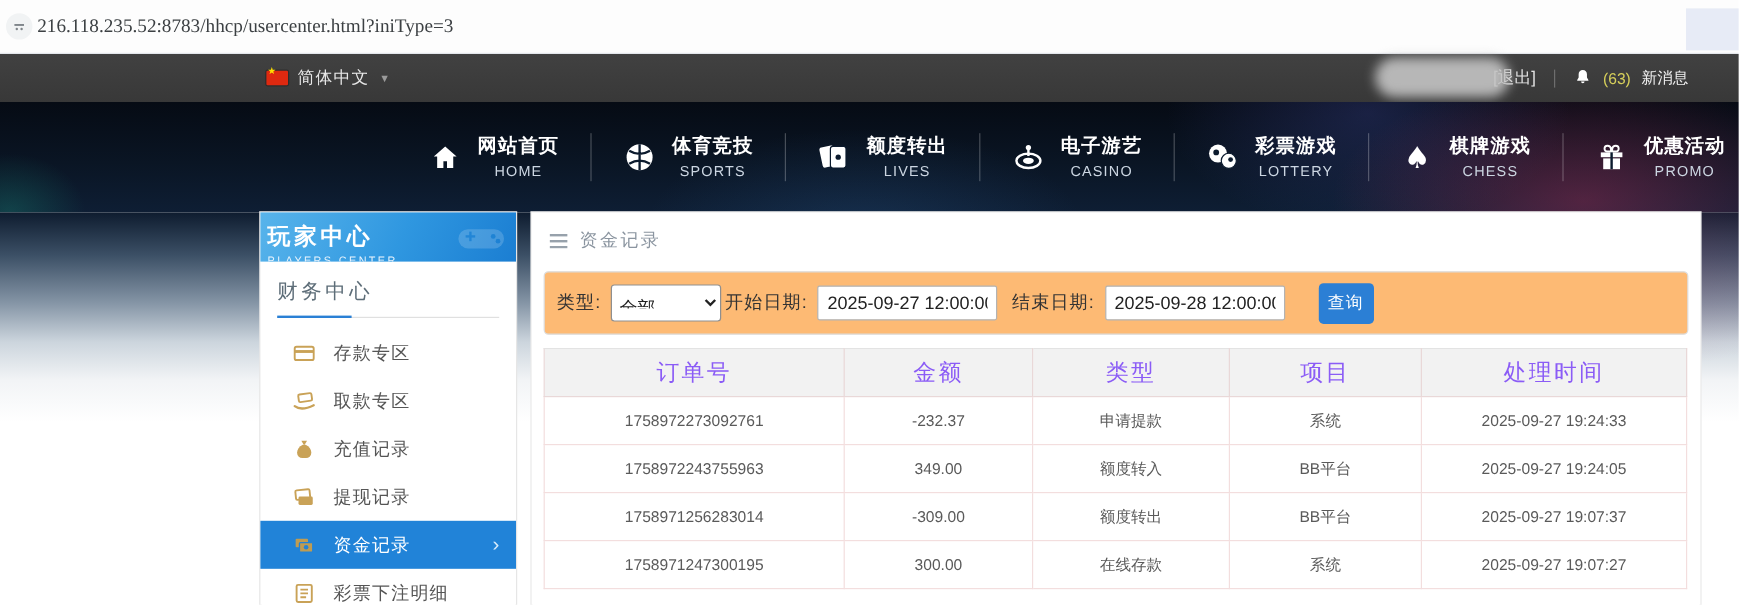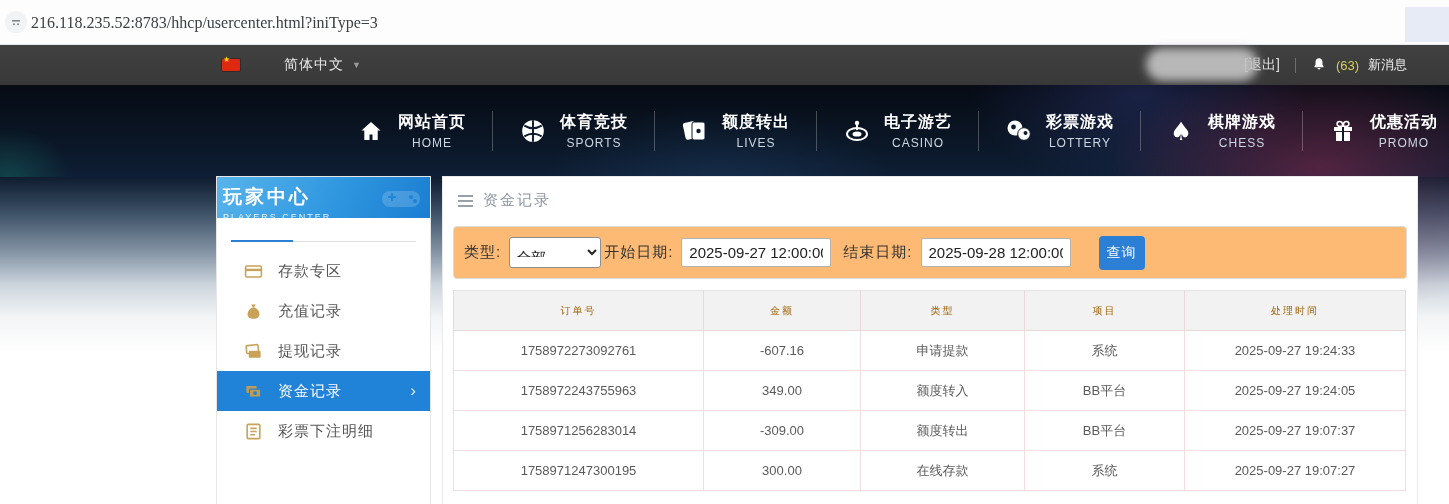--- a/index.html
+++ b/index.html
@@ -10,21 +10,21 @@
   .browser-bar { position:absolute; left:0; top:0; width:1449px; height:45px; background:#fdfdfd; border-bottom:1px solid #e4e7ec;font-family:Liberation Serif, serif; }
   .url-icon { position:absolute; left:5px; top:11px; width:22px; height:22px; border-radius:50%; background:#f1f3f4; display:flex; align-items:center; justify-content:center; }
   .url-text { position:absolute; left:31px; top:0; height:45px; line-height:45px; font-size:16px; color:#3c4043; white-space:nowrap; }
   .browser-right-tint { position:absolute; right:0; top:7px; width:44px; height:35px; background:#e7ebf6; }
 
   
   .top-dark { position:absolute; left:0; top:45px; width:1449px; height:40px; background:linear-gradient(180deg,#414141,#383838); display:flex; align-items:center; }
   .lang-group { display:flex; align-items:center; gap:8px; margin-left:222px; cursor:pointer; }
   .flag { width:18px; height:12px; background:#de2910; position:relative; border-radius:1px; box-shadow:0 0 0 1px rgba(0,0,0,.25); }
   .flag::after { content:"★"; position:absolute; left:1px; top:-4px; color:#ffde00; font-size:8px; }
-  .lang-label { color:#e8e8e8; font-size:14px; letter-spacing:1px;margin-left:36px; }
+  .lang-label { color:#e8e8e8; font-size:14px; letter-spacing:1px; }
   .lang-caret { color:#9a9a9a; font-size:9px; }
   .topbar-right { margin-left:auto; margin-right:42px; display:flex; align-items:center; gap:9px; }
   .logout { color:#e3e3e3; font-size:14px; cursor:pointer; }
   .top-divider { width:1px; height:15px; background:#6e6e6e; margin:0 6px; }
   .bell { width:16px; height:16px; }
   .msg-count { color:#d6cf5a; font-size:13px; }
   .msg-label { color:#f0f0f0; font-size:13px; cursor:pointer; }
   .redaction-blob { position:absolute; left:1146px; top:48px; width:112px; height:33px; background:#c2c2c2; border-radius:17px; filter:blur(5px); opacity:.92; }
 
   
@@ -78,21 +78,21 @@
   .burger { width:15px; height:12px; }
   .burger rect { fill:#97a1ab; }
   .page-title { color:#8b95a0; font-size:15px; letter-spacing:2px; }
   .filter { margin:2px 10px 0; height:53px; border:1px solid #dcdcdc; border-radius:4px; background:#fdba74; display:flex; align-items:center; padding:0 10px; font-size:15px; color:#333; }
   .f-label { letter-spacing:1px; white-space:nowrap; }
   .type-select { width:92px; height:31px; margin:0 3px 0 8px; font-size:15px; color:#222; border:1px solid #8f8f8f; border-radius:3px; background:#fff; padding:10px 2px; font-family:"Liberation Sans", sans-serif; }
   .date-input { width:150px; height:29px; margin:0 12px 0 8px; font-size:15px; color:#222; border:1px solid #b3b3b3; border-radius:2px; padding:0 7px; font-family:"Liberation Sans", sans-serif; }
   .search-btn { width:46px; height:34px; margin-left:16px; background:#2b7fd5; color:#fff; border:none; border-radius:4px; font-size:14px; letter-spacing:1px; cursor:pointer; font-family:"Liberation Sans", sans-serif; }
   .table-wrap { margin:11px 10px 0; }
   table.records { width:952px; border-collapse:collapse; table-layout:fixed; }
-  .records th { height:40px; background:#f2f2f2; font-weight:normal; font-size:10px; color:#a16207; letter-spacing:2px; border:1px solid #e9d8d8; border-top-color:#e3e3e3;font-family:Liberation Mono, monospace; }
+  .records th { height:40px; background:#f2f2f2; font-weight:normal; font-size:19px; color:#8b5cf6; letter-spacing:2px; border:1px solid #e9d8d8; border-top-color:#e3e3e3;font-family:Liberation Mono, monospace; }
   .records td { height:40px; text-align:center; font-size:13px; color:#5a5a5a; border:1px solid #f3dede; background:#fff; }
 </style>
 </head>
 <body>
 
 <div class="stage">
 
   <div class="browser-bar">
     <div class="url-icon">
       <svg width="12" height="12" viewBox="0 0 12 12">
@@ -231,31 +231,41 @@
       <div class="sb-sub">PLAYERS CENTER</div>
       <svg class="sb-gamepad" width="42" height="30" viewBox="0 0 42 30">
         <rect x="2" y="8" width="38" height="16" rx="8" fill="#fff" opacity=".6"></rect>
         <circle cx="31" cy="14" r="2" fill="#1b7ed2"></circle>
           <circle cx="35" cy="18" r="2" fill="#1b7ed2"></circle>
         <rect x="8" y="13" width="8" height="2" fill="#1b7ed2"></rect>
           <rect x="11" y="10" width="2" height="8" fill="#1b7ed2"></rect>
       </svg>
     </div>
     <div class="sb-section">
+      <div class="sb-section-label">财务中心</div>
       <div class="sb-underline"></div>
     </div>
     <ul class="sb-menu">
       <li class="sb-item">
         <span class="sb-icon">
           <svg width="19" height="19" viewBox="0 0 24 24">
               <rect x="2" y="5" width="20" height="14" rx="2" fill="none" stroke="currentColor" stroke-width="2"></rect>
               <rect x="2" y="8.5" width="20" height="3" fill="currentColor"></rect>
             </svg>
         </span>
         <span>存款专区</span>
+      </li>
+      <li class="sb-item">
+        <span class="sb-icon">
+          <svg width="19" height="19" viewBox="0 0 24 24">
+              <rect x="6" y="4" width="14" height="8" rx="1.5" transform="rotate(-8 13 8)" fill="none" stroke="currentColor" stroke-width="2"></rect>
+              <path d="M2 17c4 3 10 4 20-1" fill="none" stroke="currentColor" stroke-width="2.4" stroke-linecap="round"></path>
+            </svg>
+        </span>
+        <span>取款专区</span>
       </li>
       <li class="sb-item">
         <span class="sb-icon">
           <svg width="19" height="19" viewBox="0 0 24 24">
               <path d="M9 3h6l-2.5 4h-1z" fill="currentColor"></path>
               <path d="M10.5 7C6.5 9 4.5 12 4.5 15.5A5.5 5.5 0 0 0 10 21h4a5.5 5.5 0 0 0 5.5-5.5C19.5 12 17.5 9 13.5 7z" fill="currentColor"></path>
             </svg>
         </span>
         <span>充值记录</span>
       </li>
@@ -327,21 +337,21 @@
             <th>订单号</th>
             <th>金额</th>
             <th>类型</th>
             <th>项目</th>
             <th>处理时间</th>
           </tr>
         </thead>
         <tbody>
           <tr>
             <td>1758972273092761</td>
-            <td>-607.16</td>
+            <td>-232.37</td>
             <td>申请提款</td>
             <td>系统</td>
             <td>2025-09-27 19:24:33</td>
           </tr>
           <tr>
             <td>1758972243755963</td>
             <td>349.00</td>
             <td>额度转入</td>
             <td>BB平台</td>
             <td>2025-09-27 19:24:05</td>

